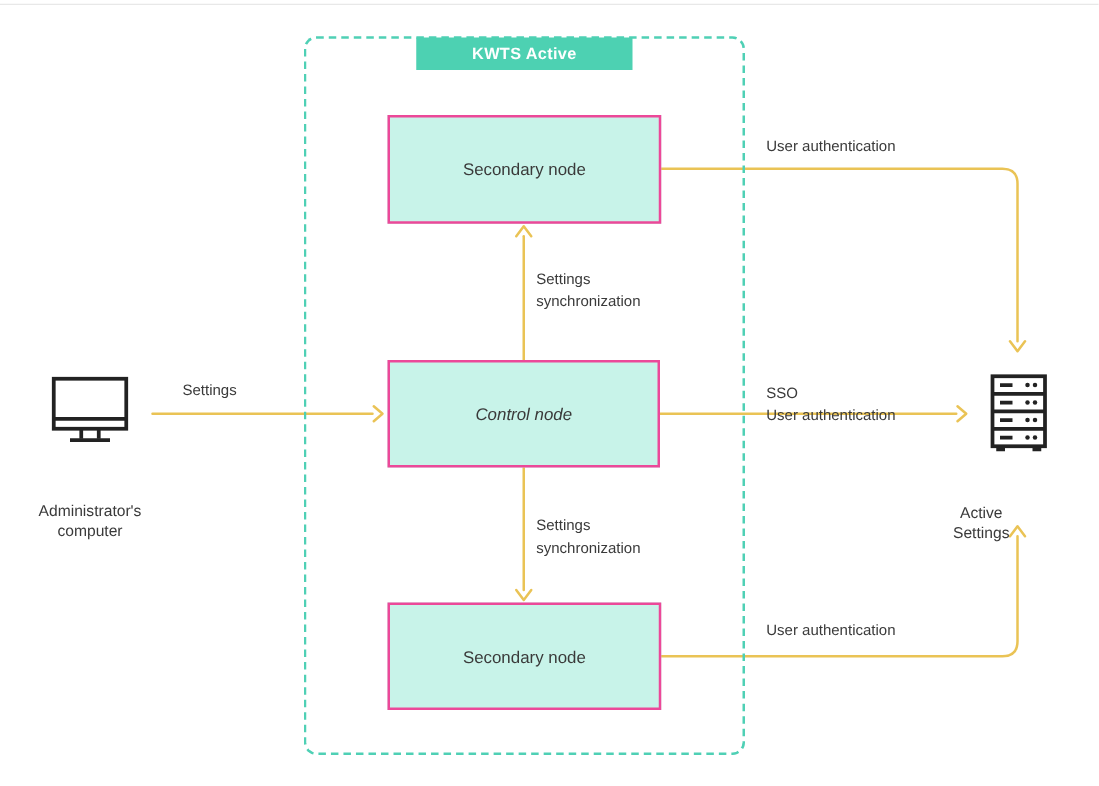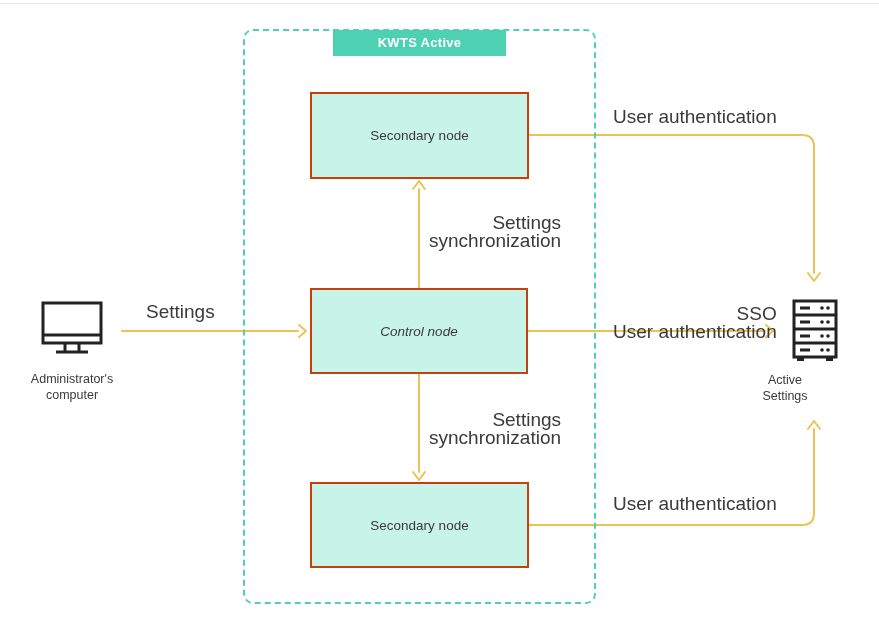--- a/index.html
+++ b/index.html
@@ -27,51 +27,51 @@
     left: 333px; top: 30px; width: 173px; height: 26px;
     background: #4dd1b2;
     color: #ffffff;
     font-size: 13px; font-weight: bold;
     line-height: 26px; text-align: center;
     letter-spacing: 0.3px;
     z-index: 3;
   }
   .node {
     background: #c8f3e9;
-    border: 2px solid #c2410c;
+    border: 2px solid #ec4899;
     box-sizing: border-box;
     display: flex; align-items: center; justify-content: center;
     font-size: 13.5px;
     z-index: 2;
   }
   #node-secondary-top   { left: 310px; top:  92px; width: 219px; height: 87px; }
   #node-control         { left: 310px; top: 288px; width: 218px; height: 86px; font-style: italic; }
   #node-secondary-bottom{ left: 310px; top: 482px; width: 219px; height: 86px; }
   #arrow-layer {
     left: 0; top: 0; width: 879px; height: 629px;
     z-index: 0;
   }
   .edge-label {
-    font-size: 19px;
+    font-size: 12px;
     line-height: 18px;
     z-index: 3;
     white-space: nowrap;
-    text-align: right;
   }
   #settings-label    { left: 146px; top: 303px; }
   #sync-top-label    { left: 429px; top: 214px; }
   #sync-bottom-label { left: 429px; top: 411px; }
   #sso-label         { left: 613px; top: 305px; }
   #auth-top-label    { left: 613px; top: 108px; }
   #auth-bottom-label { left: 613px; top: 495px; }
   .icon-caption {
     font-size: 12.5px;
     line-height: 16px;
     text-align: center;
     z-index: 3;
+    margin-top: 30px;
   }
   #admin-caption { left: 12px;  top: 371px; width: 120px; }
   #ad-caption    { left: 735px; top: 372px; width: 100px; }
   #admin-icon { left: 40px;  top: 300px; z-index: 2; }
   #ad-icon    { left: 791px; top: 299px; z-index: 2; }
 </style>
 </head>
 <body>
 
 <div class="abs" id="top-divider"></div>

